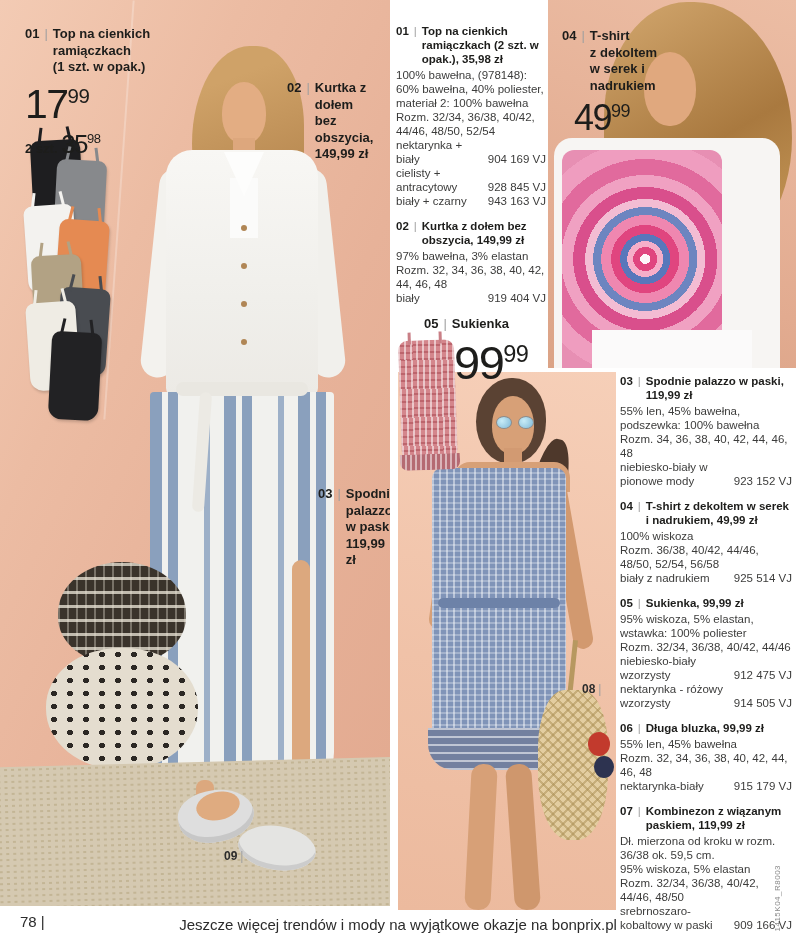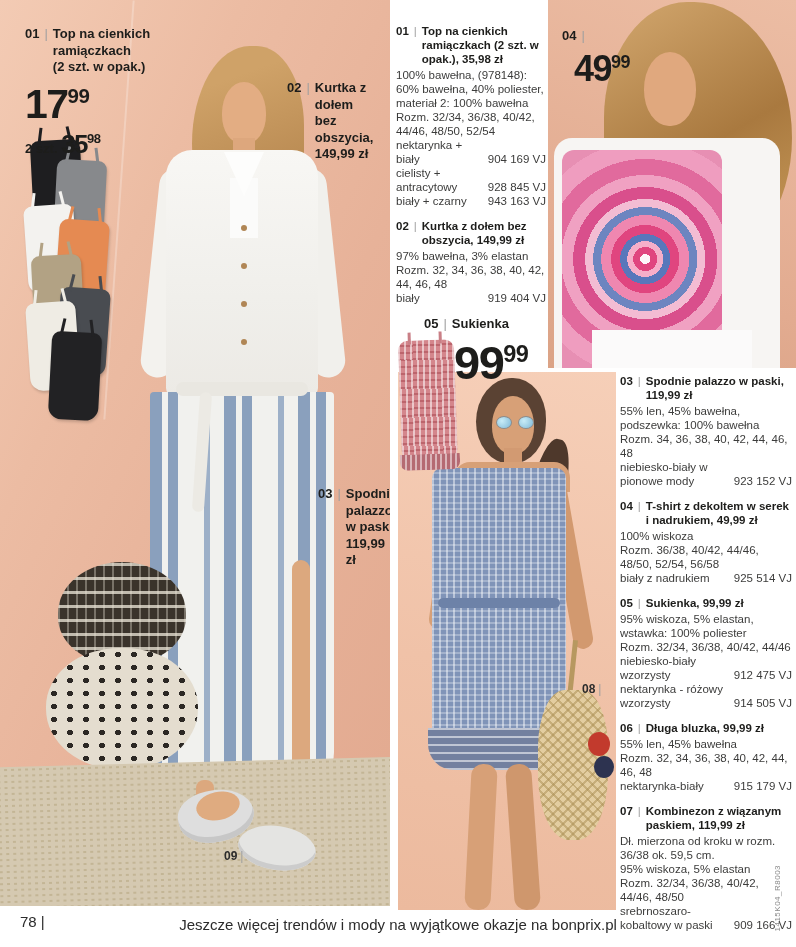--- a/index.html
+++ b/index.html
@@ -88,21 +88,21 @@
   .dress05-hem { position:absolute; left:0; top:122px; width:60px; height:16px; border-radius:0 0 8px 8px; background:#b56a72;
     background-image:repeating-linear-gradient(90deg, rgba(255,255,255,.5) 0 2px, transparent 2px 5px); }
   .dress05-strap { position:absolute; top:0; width:3px; height:12px; background:#c97f86; }
 
   
   .callout { position:absolute; font-size:13px; line-height:16.5px; font-weight:bold; color:#1d1d1b; }
   .callout .crow { display:flex; }
   .cnum { flex:0 0 auto; }
   .cbar { color:#9f9f9f; font-weight:400; margin:0 5px; }
   .ctext { white-space:pre-line; }
-  .bigprice { font-weight:700; color:#1d1d1b; letter-spacing:-1.5px; line-height:1; }
+  .bigprice { font-weight:400; color:#1d1d1b; letter-spacing:-1.5px; line-height:1; }
   .bigprice sup { font-size:50%; letter-spacing:-.5px; }
   .label-sm { position:absolute; font-size:12px; font-weight:bold; color:#2c2c2c; }
   .label-sm .cbar { margin:0 0 0 3px; }
 
   
   .pcol { position:absolute; font-size:11.5px; line-height:14px; color:#3c3c3b; }
   .pblock { margin-bottom:11px; }
   .ptitle { display:flex; font-weight:bold; color:#1d1d1b; margin-bottom:2px; }
   .ptitle .pbar { color:#9f9f9f; font-weight:400; margin:0 5px; }
   .pvariant { display:flex; justify-content:space-between; align-items:flex-end; }
@@ -154,26 +154,26 @@
     <div class="tank" style="left: 58px; top: 288px; transform: rotate(4deg); background-color: rgb(73, 76, 81);"></div>
     <div class="tank" style="left: 28px; top: 302px; transform: rotate(-4deg); background-color: rgb(239, 236, 228);"></div>
     <div class="tank" style="left: 50px; top: 332px; transform: rotate(3deg); background-color: rgb(34, 34, 36);"></div>
 
     <div class="callout" style="left:25px; top:26px;">
       <div class="crow">
         <span class="cnum">01</span>
         <span class="cbar">|</span>
         <span class="ctext">Top na cienkich
 ramiączkach
-(2 szt. w opak.)</span>
+(1 szt. w opak.)</span>
       </div>
       <div class="bigprice" style="font-size:41px; margin:8px 0 0 0;"><span>17</span><sup>99</sup></div>
       <div style="margin-top:6px; font-size:13px; font-weight:bold;">
         <span>2 szt.</span>
-        <span class="bigprice" style="font-size:26px; font-weight:700;margin-top:17px;"><span>35</span><sup>98</sup></span>
+        <span class="bigprice" style="font-size:26px; font-weight:400;margin-top:17px;"><span>35</span><sup>98</sup></span>
       </div>
     </div>
 
     <div class="callout" style="left:287px; top:80px;">
       <div class="crow">
         <span class="cnum">02</span>
         <span class="cbar">|</span>
         <span class="ctext">Kurtka z dołem
 bez obszycia,
 149,99 zł</span>
@@ -200,20 +200,24 @@
     <div class="hair-tr"></div>
     <div class="face-tr"></div>
     <div class="tee"></div>
     <div class="tee-print"></div>
     <div class="shorts-tr"></div>
 
     <div class="callout" style="left:14px; top:28px;">
       <div class="crow">
         <span class="cnum">04</span>
         <span class="cbar">|</span>
+        <span class="ctext">T-shirt
+z dekoltem
+w serek i
+nadrukiem</span>
       </div>
       <div class="bigprice" style="font-size:36px; margin:6px 0 0 12px;"><span>49</span><sup>99</sup></div>
     </div>
   </div>
 
   <div class="photo photo-br">
     <div class="ponytail"></div>
     <div class="hair-br"></div>
     <div class="face-br"></div>
     <div class="sunglasses">

